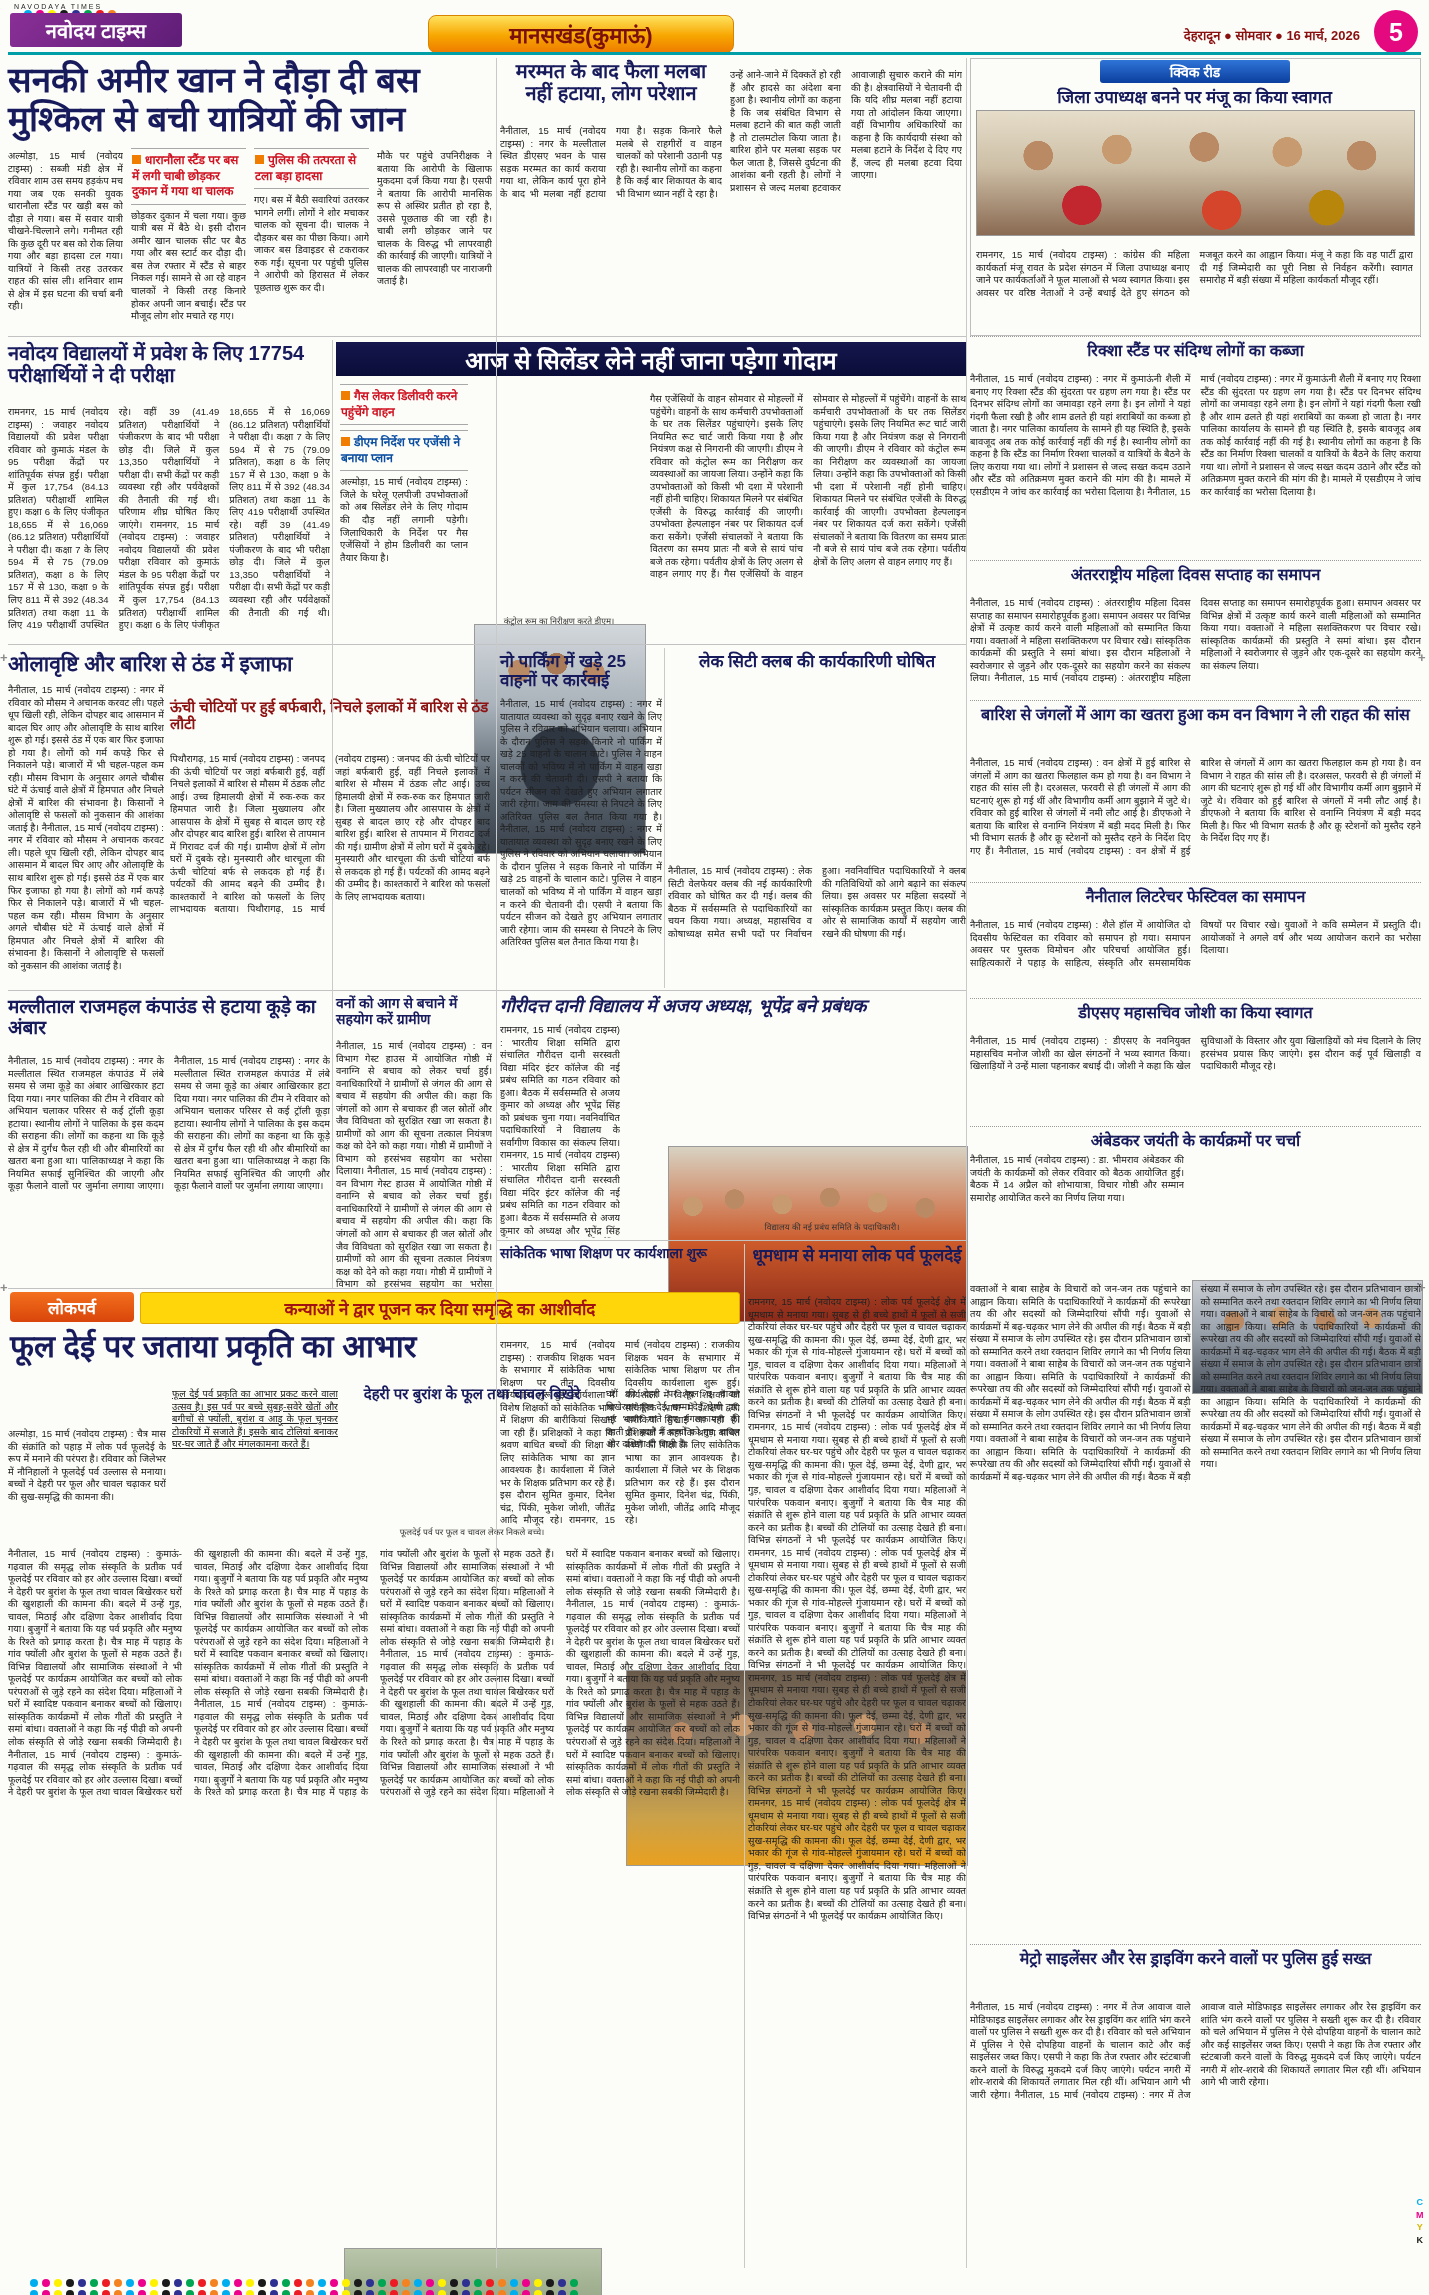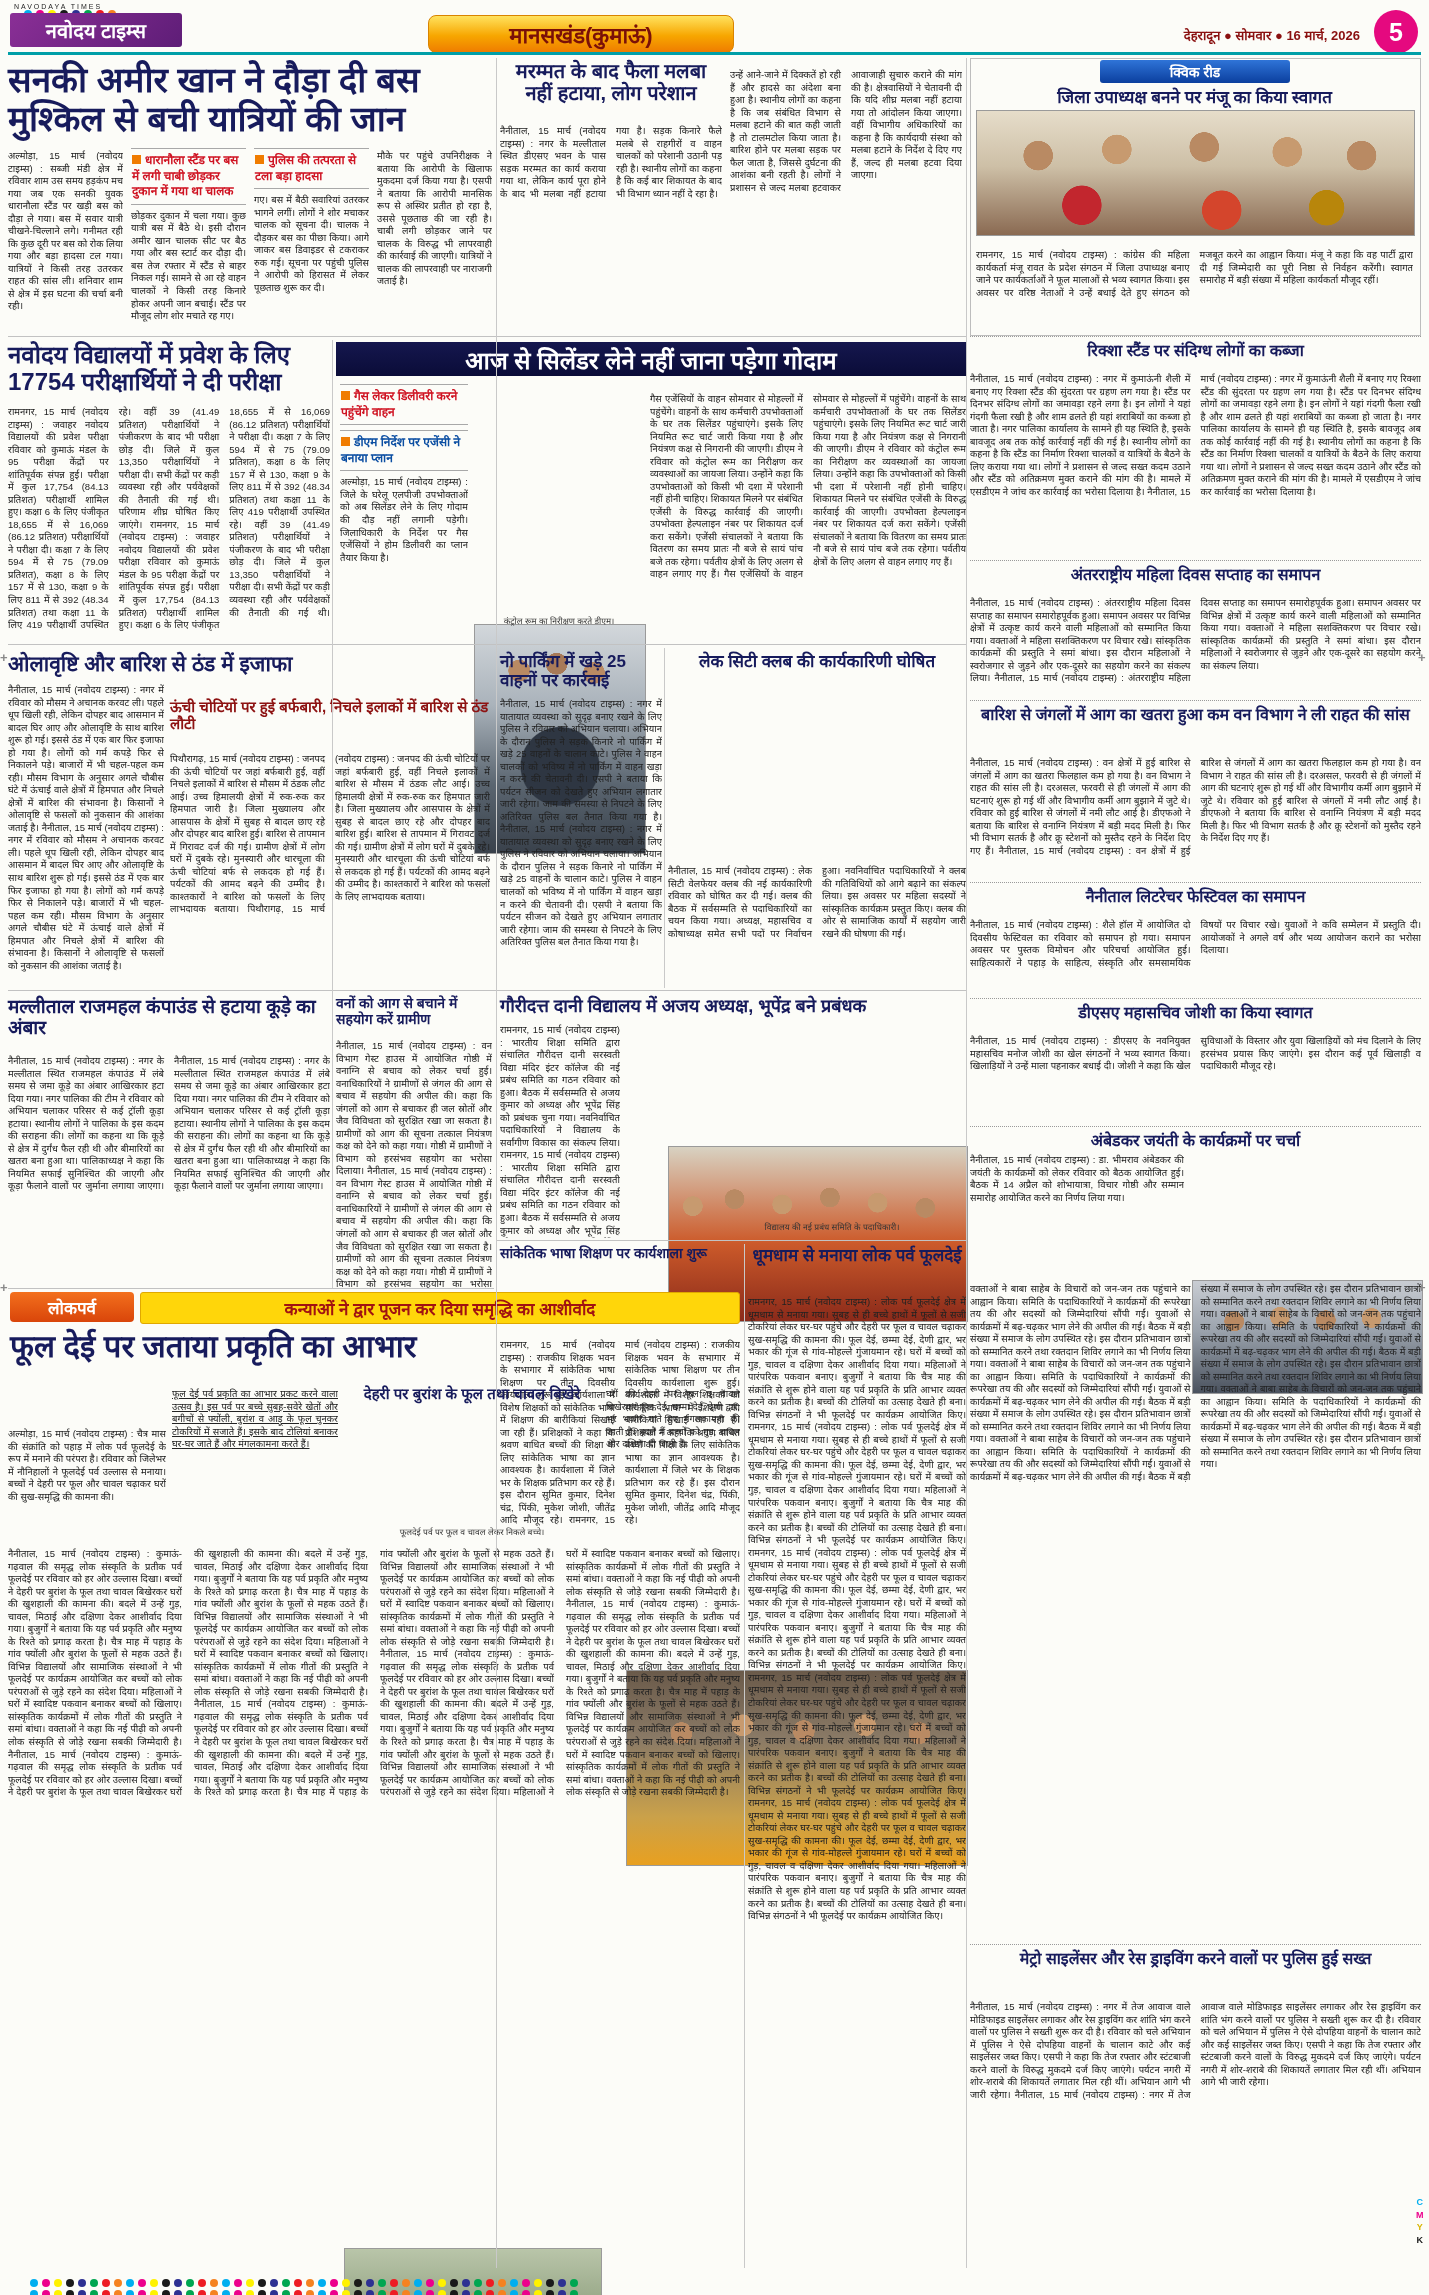--- a/index.html
+++ b/index.html
@@ -159,21 +159,21 @@
   <div class="abs hl" style="left:970px;top:1132px;width:451px;font-size:16px;text-align:center;">अंबेडकर जयंती के कार्यक्रमों पर चर्चा</div>
   <div class="abs body-txt" style="left:970px;top:1154px;width:214px;height:112px;">नैनीताल, 15 मार्च (नवोदय टाइम्स) : डा. भीमराव अंबेडकर की जयंती के कार्यक्रमों को लेकर रविवार को बैठक आयोजित हुई। बैठक में 14 अप्रैल को शोभायात्रा, विचार गोष्ठी और सम्मान समारोह आयोजित करने का निर्णय लिया गया।</div>
   <div class="abs photo ph-amb" style="left:1192px;top:1154px;width:229px;height:112px;"></div>
   <div class="abs body-txt cols2" style="left:970px;top:1274px;width:451px;height:664px;">वक्ताओं ने बाबा साहेब के विचारों को जन-जन तक पहुंचाने का आह्वान किया। समिति के पदाधिकारियों ने कार्यक्रमों की रूपरेखा तय की और सदस्यों को जिम्मेदारियां सौंपी गईं। युवाओं से कार्यक्रमों में बढ़-चढ़कर भाग लेने की अपील की गई। बैठक में बड़ी संख्या में समाज के लोग उपस्थित रहे। इस दौरान प्रतिभावान छात्रों को सम्मानित करने तथा रक्तदान शिविर लगाने का भी निर्णय लिया गया। वक्ताओं ने बाबा साहेब के विचारों को जन-जन तक पहुंचाने का आह्वान किया। समिति के पदाधिकारियों ने कार्यक्रमों की रूपरेखा तय की और सदस्यों को जिम्मेदारियां सौंपी गईं। युवाओं से कार्यक्रमों में बढ़-चढ़कर भाग लेने की अपील की गई। बैठक में बड़ी संख्या में समाज के लोग उपस्थित रहे। इस दौरान प्रतिभावान छात्रों को सम्मानित करने तथा रक्तदान शिविर लगाने का भी निर्णय लिया गया। वक्ताओं ने बाबा साहेब के विचारों को जन-जन तक पहुंचाने का आह्वान किया। समिति के पदाधिकारियों ने कार्यक्रमों की रूपरेखा तय की और सदस्यों को जिम्मेदारियां सौंपी गईं। युवाओं से कार्यक्रमों में बढ़-चढ़कर भाग लेने की अपील की गई। बैठक में बड़ी संख्या में समाज के लोग उपस्थित रहे। इस दौरान प्रतिभावान छात्रों को सम्मानित करने तथा रक्तदान शिविर लगाने का भी निर्णय लिया गया। वक्ताओं ने बाबा साहेब के विचारों को जन-जन तक पहुंचाने का आह्वान किया। समिति के पदाधिकारियों ने कार्यक्रमों की रूपरेखा तय की और सदस्यों को जिम्मेदारियां सौंपी गईं। युवाओं से कार्यक्रमों में बढ़-चढ़कर भाग लेने की अपील की गई। बैठक में बड़ी संख्या में समाज के लोग उपस्थित रहे। इस दौरान प्रतिभावान छात्रों को सम्मानित करने तथा रक्तदान शिविर लगाने का भी निर्णय लिया गया। वक्ताओं ने बाबा साहेब के विचारों को जन-जन तक पहुंचाने का आह्वान किया। समिति के पदाधिकारियों ने कार्यक्रमों की रूपरेखा तय की और सदस्यों को जिम्मेदारियां सौंपी गईं। युवाओं से कार्यक्रमों में बढ़-चढ़कर भाग लेने की अपील की गई। बैठक में बड़ी संख्या में समाज के लोग उपस्थित रहे। इस दौरान प्रतिभावान छात्रों को सम्मानित करने तथा रक्तदान शिविर लगाने का भी निर्णय लिया गया।</div>
 
   <div class="dotsep" style="left:970px;top:1944px;width:451px;"></div>
   <div class="abs hl" style="left:970px;top:1950px;width:451px;font-size:16px;text-align:center;">मेट्रो साइलेंसर और रेस ड्राइविंग करने वालों पर पुलिस हुई सख्त</div>
   <div class="abs body-txt cols2" style="left:970px;top:1992px;width:451px;height:276px;">नैनीताल, 15 मार्च (नवोदय टाइम्स) : नगर में तेज आवाज वाले मोडिफाइड साइलेंसर लगाकर और रेस ड्राइविंग कर शांति भंग करने वालों पर पुलिस ने सख्ती शुरू कर दी है। रविवार को चले अभियान में पुलिस ने ऐसे दोपहिया वाहनों के चालान काटे और कई साइलेंसर जब्त किए। एसपी ने कहा कि तेज रफ्तार और स्टंटबाजी करने वालों के विरुद्ध मुकदमे दर्ज किए जाएंगे। पर्यटन नगरी में शोर-शराबे की शिकायतें लगातार मिल रही थीं। अभियान आगे भी जारी रहेगा। नैनीताल, 15 मार्च (नवोदय टाइम्स) : नगर में तेज आवाज वाले मोडिफाइड साइलेंसर लगाकर और रेस ड्राइविंग कर शांति भंग करने वालों पर पुलिस ने सख्ती शुरू कर दी है। रविवार को चले अभियान में पुलिस ने ऐसे दोपहिया वाहनों के चालान काटे और कई साइलेंसर जब्त किए। एसपी ने कहा कि तेज रफ्तार और स्टंटबाजी करने वालों के विरुद्ध मुकदमे दर्ज किए जाएंगे। पर्यटन नगरी में शोर-शराबे की शिकायतें लगातार मिल रही थीं। अभियान आगे भी जारी रहेगा।</div>
 
   <div class="hrule" style="left:8px;top:336px;width:958px;"></div>
-  <div class="abs hl" style="left:8px;top:342px;width:322px;font-size:24px;">नवोदय विद्यालयों में प्रवेश के लिए 17754 परीक्षार्थियों ने दी परीक्षा</div>
+  <div class="abs hl" style="left:8px;top:342px;width:322px;font-size:20px;">नवोदय विद्यालयों में प्रवेश के लिए 17754 परीक्षार्थियों ने दी परीक्षा</div>
   <div class="abs body-txt cols3" style="left:8px;top:406px;width:322px;height:234px;">रामनगर, 15 मार्च (नवोदय टाइम्स) : जवाहर नवोदय विद्यालयों की प्रवेश परीक्षा रविवार को कुमाऊं मंडल के 95 परीक्षा केंद्रों पर शांतिपूर्वक संपन्न हुई। परीक्षा में कुल 17,754 (84.13 प्रतिशत) परीक्षार्थी शामिल हुए। कक्षा 6 के लिए पंजीकृत 18,655 में से 16,069 (86.12 प्रतिशत) परीक्षार्थियों ने परीक्षा दी। कक्षा 7 के लिए 594 में से 75 (79.09 प्रतिशत), कक्षा 8 के लिए 157 में से 130, कक्षा 9 के लिए 811 में से 392 (48.34 प्रतिशत) तथा कक्षा 11 के लिए 419 परीक्षार्थी उपस्थित रहे। वहीं 39 (41.49 प्रतिशत) परीक्षार्थियों ने पंजीकरण के बाद भी परीक्षा छोड़ दी। जिले में कुल 13,350 परीक्षार्थियों ने परीक्षा दी। सभी केंद्रों पर कड़ी व्यवस्था रही और पर्यवेक्षकों की तैनाती की गई थी। परिणाम शीघ्र घोषित किए जाएंगे। रामनगर, 15 मार्च (नवोदय टाइम्स) : जवाहर नवोदय विद्यालयों की प्रवेश परीक्षा रविवार को कुमाऊं मंडल के 95 परीक्षा केंद्रों पर शांतिपूर्वक संपन्न हुई। परीक्षा में कुल 17,754 (84.13 प्रतिशत) परीक्षार्थी शामिल हुए। कक्षा 6 के लिए पंजीकृत 18,655 में से 16,069 (86.12 प्रतिशत) परीक्षार्थियों ने परीक्षा दी। कक्षा 7 के लिए 594 में से 75 (79.09 प्रतिशत), कक्षा 8 के लिए 157 में से 130, कक्षा 9 के लिए 811 में से 392 (48.34 प्रतिशत) तथा कक्षा 11 के लिए 419 परीक्षार्थी उपस्थित रहे। वहीं 39 (41.49 प्रतिशत) परीक्षार्थियों ने पंजीकरण के बाद भी परीक्षा छोड़ दी। जिले में कुल 13,350 परीक्षार्थियों ने परीक्षा दी। सभी केंद्रों पर कड़ी व्यवस्था रही और पर्यवेक्षकों की तैनाती की गई थी। परिणाम शीघ्र घोषित किए जाएंगे।</div>
 
   <div class="abs darkband" style="left:336px;top:342px;width:630px;height:34px;font-size:24px;">
     <span>आज से सिलेंडर लेने नहीं जाना पड़ेगा गोदाम</span>
   </div>
   <div class="abs" style="left:340px;top:384px;width:128px;">
     <div class="subbox"><span class="sq"></span><span>गैस लेकर डिलीवरी करने पहुंचेंगे वाहन</span></div>
     <div class="subbox blue"><span class="sq"></span><span>डीएम निर्देश पर एजेंसी ने बनाया प्लान</span></div>
     <div class="body-txt" style="height:128px;">अल्मोड़ा, 15 मार्च (नवोदय टाइम्स) : जिले के घरेलू एलपीजी उपभोक्ताओं को अब सिलेंडर लेने के लिए गोदाम की दौड़ नहीं लगानी पड़ेगी। जिलाधिकारी के निर्देश पर गैस एजेंसियों ने होम डिलीवरी का प्लान तैयार किया है।</div>
   </div>
@@ -195,21 +195,21 @@
   <div class="abs photo ph-lake" style="left:668px;top:676px;width:298px;height:174px;"></div>
   <div class="abs body-txt cols2" style="left:668px;top:856px;width:298px;height:132px;">नैनीताल, 15 मार्च (नवोदय टाइम्स) : लेक सिटी वेलफेयर क्लब की नई कार्यकारिणी रविवार को घोषित कर दी गई। क्लब की बैठक में सर्वसम्मति से पदाधिकारियों का चयन किया गया। अध्यक्ष, महासचिव व कोषाध्यक्ष समेत सभी पदों पर निर्वाचन हुआ। नवनिर्वाचित पदाधिकारियों ने क्लब की गतिविधियों को आगे बढ़ाने का संकल्प लिया। इस अवसर पर महिला सदस्यों ने सांस्कृतिक कार्यक्रम प्रस्तुत किए। क्लब की ओर से सामाजिक कार्यों में सहयोग जारी रखने की घोषणा की गई।</div>
 
   <div class="hrule" style="left:8px;top:990px;width:958px;"></div>
   <div class="abs hl" style="left:8px;top:996px;width:322px;font-size:19px;">मल्लीताल राजमहल कंपाउंड से हटाया कूड़े का अंबार</div>
   <div class="abs body-txt cols2" style="left:8px;top:1046px;width:322px;height:242px;">नैनीताल, 15 मार्च (नवोदय टाइम्स) : नगर के मल्लीताल स्थित राजमहल कंपाउंड में लंबे समय से जमा कूड़े का अंबार आखिरकार हटा दिया गया। नगर पालिका की टीम ने रविवार को अभियान चलाकर परिसर से कई ट्रॉली कूड़ा हटाया। स्थानीय लोगों ने पालिका के इस कदम की सराहना की। लोगों का कहना था कि कूड़े से क्षेत्र में दुर्गंध फैल रही थी और बीमारियों का खतरा बना हुआ था। पालिकाध्यक्ष ने कहा कि नियमित सफाई सुनिश्चित की जाएगी और कूड़ा फैलाने वालों पर जुर्माना लगाया जाएगा। नैनीताल, 15 मार्च (नवोदय टाइम्स) : नगर के मल्लीताल स्थित राजमहल कंपाउंड में लंबे समय से जमा कूड़े का अंबार आखिरकार हटा दिया गया। नगर पालिका की टीम ने रविवार को अभियान चलाकर परिसर से कई ट्रॉली कूड़ा हटाया। स्थानीय लोगों ने पालिका के इस कदम की सराहना की। लोगों का कहना था कि कूड़े से क्षेत्र में दुर्गंध फैल रही थी और बीमारियों का खतरा बना हुआ था। पालिकाध्यक्ष ने कहा कि नियमित सफाई सुनिश्चित की जाएगी और कूड़ा फैलाने वालों पर जुर्माना लगाया जाएगा।</div>
 
   <div class="abs hl" style="left:336px;top:996px;width:156px;font-size:14px;">वनों को आग से बचाने में सहयोग करें ग्रामीण</div>
   <div class="abs body-txt" style="left:336px;top:1040px;width:156px;height:248px;">नैनीताल, 15 मार्च (नवोदय टाइम्स) : वन विभाग गेस्ट हाउस में आयोजित गोष्ठी में वनाग्नि से बचाव को लेकर चर्चा हुई। वनाधिकारियों ने ग्रामीणों से जंगल की आग से बचाव में सहयोग की अपील की। कहा कि जंगलों को आग से बचाकर ही जल स्रोतों और जैव विविधता को सुरक्षित रखा जा सकता है। ग्रामीणों को आग की सूचना तत्काल नियंत्रण कक्ष को देने को कहा गया। गोष्ठी में ग्रामीणों ने विभाग को हरसंभव सहयोग का भरोसा दिलाया। नैनीताल, 15 मार्च (नवोदय टाइम्स) : वन विभाग गेस्ट हाउस में आयोजित गोष्ठी में वनाग्नि से बचाव को लेकर चर्चा हुई। वनाधिकारियों ने ग्रामीणों से जंगल की आग से बचाव में सहयोग की अपील की। कहा कि जंगलों को आग से बचाकर ही जल स्रोतों और जैव विविधता को सुरक्षित रखा जा सकता है। ग्रामीणों को आग की सूचना तत्काल नियंत्रण कक्ष को देने को कहा गया। गोष्ठी में ग्रामीणों ने विभाग को हरसंभव सहयोग का भरोसा दिलाया।</div>
 
-  <div class="abs hl" style="left:500px;top:996px;width:466px;font-size:18px;">गौरीदत्त दानी विद्यालय में अजय अध्यक्ष, भूपेंद्र बने प्रबंधक</div>
+  <div class="abs hl" style="left:500px;top:996px;width:466px;font-size:18px;font-style:italic;">गौरीदत्त दानी विद्यालय में अजय अध्यक्ष, भूपेंद्र बने प्रबंधक</div>
   <div class="abs body-txt" style="left:500px;top:1024px;width:120px;height:214px;">रामनगर, 15 मार्च (नवोदय टाइम्स) : भारतीय शिक्षा समिति द्वारा संचालित गौरीदत्त दानी सरस्वती विद्या मंदिर इंटर कॉलेज की नई प्रबंध समिति का गठन रविवार को हुआ। बैठक में सर्वसम्मति से अजय कुमार को अध्यक्ष और भूपेंद्र सिंह को प्रबंधक चुना गया। नवनिर्वाचित पदाधिकारियों ने विद्यालय के सर्वांगीण विकास का संकल्प लिया। रामनगर, 15 मार्च (नवोदय टाइम्स) : भारतीय शिक्षा समिति द्वारा संचालित गौरीदत्त दानी सरस्वती विद्या मंदिर इंटर कॉलेज की नई प्रबंध समिति का गठन रविवार को हुआ। बैठक में सर्वसम्मति से अजय कुमार को अध्यक्ष और भूपेंद्र सिंह को प्रबंधक चुना गया। नवनिर्वाचित पदाधिकारियों ने विद्यालय के सर्वांगीण विकास का संकल्प लिया।</div>
   <div class="abs photo ph-gauri" style="left:626px;top:1024px;width:340px;height:194px;"></div>
   <div class="abs caption" style="left:662px;top:1222px;width:340px;height:13px;">विद्यालय की नई प्रबंध समिति के पदाधिकारी।</div>
 
   <div class="hrule" style="left:497px;top:1240px;width:469px;"></div>
   <div class="abs hl" style="left:500px;top:1246px;width:240px;font-size:14px;">सांकेतिक भाषा शिक्षण पर कार्यशाला शुरू</div>
   <div class="abs body-txt cols2" style="left:500px;top:1330px;width:240px;height:202px;">रामनगर, 15 मार्च (नवोदय टाइम्स) : राजकीय शिक्षक भवन के सभागार में सांकेतिक भाषा शिक्षण पर तीन दिवसीय कार्यशाला शुरू हुई। कार्यशाला में विशेष शिक्षकों को सांकेतिक भाषा में शिक्षण की बारीकियां सिखाई जा रही हैं। प्रशिक्षकों ने कहा कि श्रवण बाधित बच्चों की शिक्षा के लिए सांकेतिक भाषा का ज्ञान आवश्यक है। कार्यशाला में जिले भर के शिक्षक प्रतिभाग कर रहे हैं। इस दौरान सुमित कुमार, दिनेश चंद्र, पिंकी, मुकेश जोशी, जीतेंद्र आदि मौजूद रहे। रामनगर, 15 मार्च (नवोदय टाइम्स) : राजकीय शिक्षक भवन के सभागार में सांकेतिक भाषा शिक्षण पर तीन दिवसीय कार्यशाला शुरू हुई। कार्यशाला में विशेष शिक्षकों को सांकेतिक भाषा में शिक्षण की बारीकियां सिखाई जा रही हैं। प्रशिक्षकों ने कहा कि श्रवण बाधित बच्चों की शिक्षा के लिए सांकेतिक भाषा का ज्ञान आवश्यक है। कार्यशाला में जिले भर के शिक्षक प्रतिभाग कर रहे हैं। इस दौरान सुमित कुमार, दिनेश चंद्र, पिंकी, मुकेश जोशी, जीतेंद्र आदि मौजूद रहे।</div>
 
   <div class="abs hl" style="left:748px;top:1246px;width:218px;font-size:17px;text-align:center;">धूमधाम से मनाया लोक पर्व फूलदेई</div>
   <div class="abs body-txt" style="left:748px;top:1296px;width:218px;height:972px;">रामनगर, 15 मार्च (नवोदय टाइम्स) : लोक पर्व फूलदेई क्षेत्र में धूमधाम से मनाया गया। सुबह से ही बच्चे हाथों में फूलों से सजी टोकरियां लेकर घर-घर पहुंचे और देहरी पर फूल व चावल चढ़ाकर सुख-समृद्धि की कामना की। फूल देई, छम्मा देई, देणी द्वार, भर भकार की गूंज से गांव-मोहल्ले गुंजायमान रहे। घरों में बच्चों को गुड़, चावल व दक्षिणा देकर आशीर्वाद दिया गया। महिलाओं ने पारंपरिक पकवान बनाए। बुजुर्गों ने बताया कि चैत्र माह की संक्रांति से शुरू होने वाला यह पर्व प्रकृति के प्रति आभार व्यक्त करने का प्रतीक है। बच्चों की टोलियों का उत्साह देखते ही बना। विभिन्न संगठनों ने भी फूलदेई पर कार्यक्रम आयोजित किए। रामनगर, 15 मार्च (नवोदय टाइम्स) : लोक पर्व फूलदेई क्षेत्र में धूमधाम से मनाया गया। सुबह से ही बच्चे हाथों में फूलों से सजी टोकरियां लेकर घर-घर पहुंचे और देहरी पर फूल व चावल चढ़ाकर सुख-समृद्धि की कामना की। फूल देई, छम्मा देई, देणी द्वार, भर भकार की गूंज से गांव-मोहल्ले गुंजायमान रहे। घरों में बच्चों को गुड़, चावल व दक्षिणा देकर आशीर्वाद दिया गया। महिलाओं ने पारंपरिक पकवान बनाए। बुजुर्गों ने बताया कि चैत्र माह की संक्रांति से शुरू होने वाला यह पर्व प्रकृति के प्रति आभार व्यक्त करने का प्रतीक है। बच्चों की टोलियों का उत्साह देखते ही बना। विभिन्न संगठनों ने भी फूलदेई पर कार्यक्रम आयोजित किए। रामनगर, 15 मार्च (नवोदय टाइम्स) : लोक पर्व फूलदेई क्षेत्र में धूमधाम से मनाया गया। सुबह से ही बच्चे हाथों में फूलों से सजी टोकरियां लेकर घर-घर पहुंचे और देहरी पर फूल व चावल चढ़ाकर सुख-समृद्धि की कामना की। फूल देई, छम्मा देई, देणी द्वार, भर भकार की गूंज से गांव-मोहल्ले गुंजायमान रहे। घरों में बच्चों को गुड़, चावल व दक्षिणा देकर आशीर्वाद दिया गया। महिलाओं ने पारंपरिक पकवान बनाए। बुजुर्गों ने बताया कि चैत्र माह की संक्रांति से शुरू होने वाला यह पर्व प्रकृति के प्रति आभार व्यक्त करने का प्रतीक है। बच्चों की टोलियों का उत्साह देखते ही बना। विभिन्न संगठनों ने भी फूलदेई पर कार्यक्रम आयोजित किए। रामनगर, 15 मार्च (नवोदय टाइम्स) : लोक पर्व फूलदेई क्षेत्र में धूमधाम से मनाया गया। सुबह से ही बच्चे हाथों में फूलों से सजी टोकरियां लेकर घर-घर पहुंचे और देहरी पर फूल व चावल चढ़ाकर सुख-समृद्धि की कामना की। फूल देई, छम्मा देई, देणी द्वार, भर भकार की गूंज से गांव-मोहल्ले गुंजायमान रहे। घरों में बच्चों को गुड़, चावल व दक्षिणा देकर आशीर्वाद दिया गया। महिलाओं ने पारंपरिक पकवान बनाए। बुजुर्गों ने बताया कि चैत्र माह की संक्रांति से शुरू होने वाला यह पर्व प्रकृति के प्रति आभार व्यक्त करने का प्रतीक है। बच्चों की टोलियों का उत्साह देखते ही बना। विभिन्न संगठनों ने भी फूलदेई पर कार्यक्रम आयोजित किए। रामनगर, 15 मार्च (नवोदय टाइम्स) : लोक पर्व फूलदेई क्षेत्र में धूमधाम से मनाया गया। सुबह से ही बच्चे हाथों में फूलों से सजी टोकरियां लेकर घर-घर पहुंचे और देहरी पर फूल व चावल चढ़ाकर सुख-समृद्धि की कामना की। फूल देई, छम्मा देई, देणी द्वार, भर भकार की गूंज से गांव-मोहल्ले गुंजायमान रहे। घरों में बच्चों को गुड़, चावल व दक्षिणा देकर आशीर्वाद दिया गया। महिलाओं ने पारंपरिक पकवान बनाए। बुजुर्गों ने बताया कि चैत्र माह की संक्रांति से शुरू होने वाला यह पर्व प्रकृति के प्रति आभार व्यक्त करने का प्रतीक है। बच्चों की टोलियों का उत्साह देखते ही बना। विभिन्न संगठनों ने भी फूलदेई पर कार्यक्रम आयोजित किए।</div>

